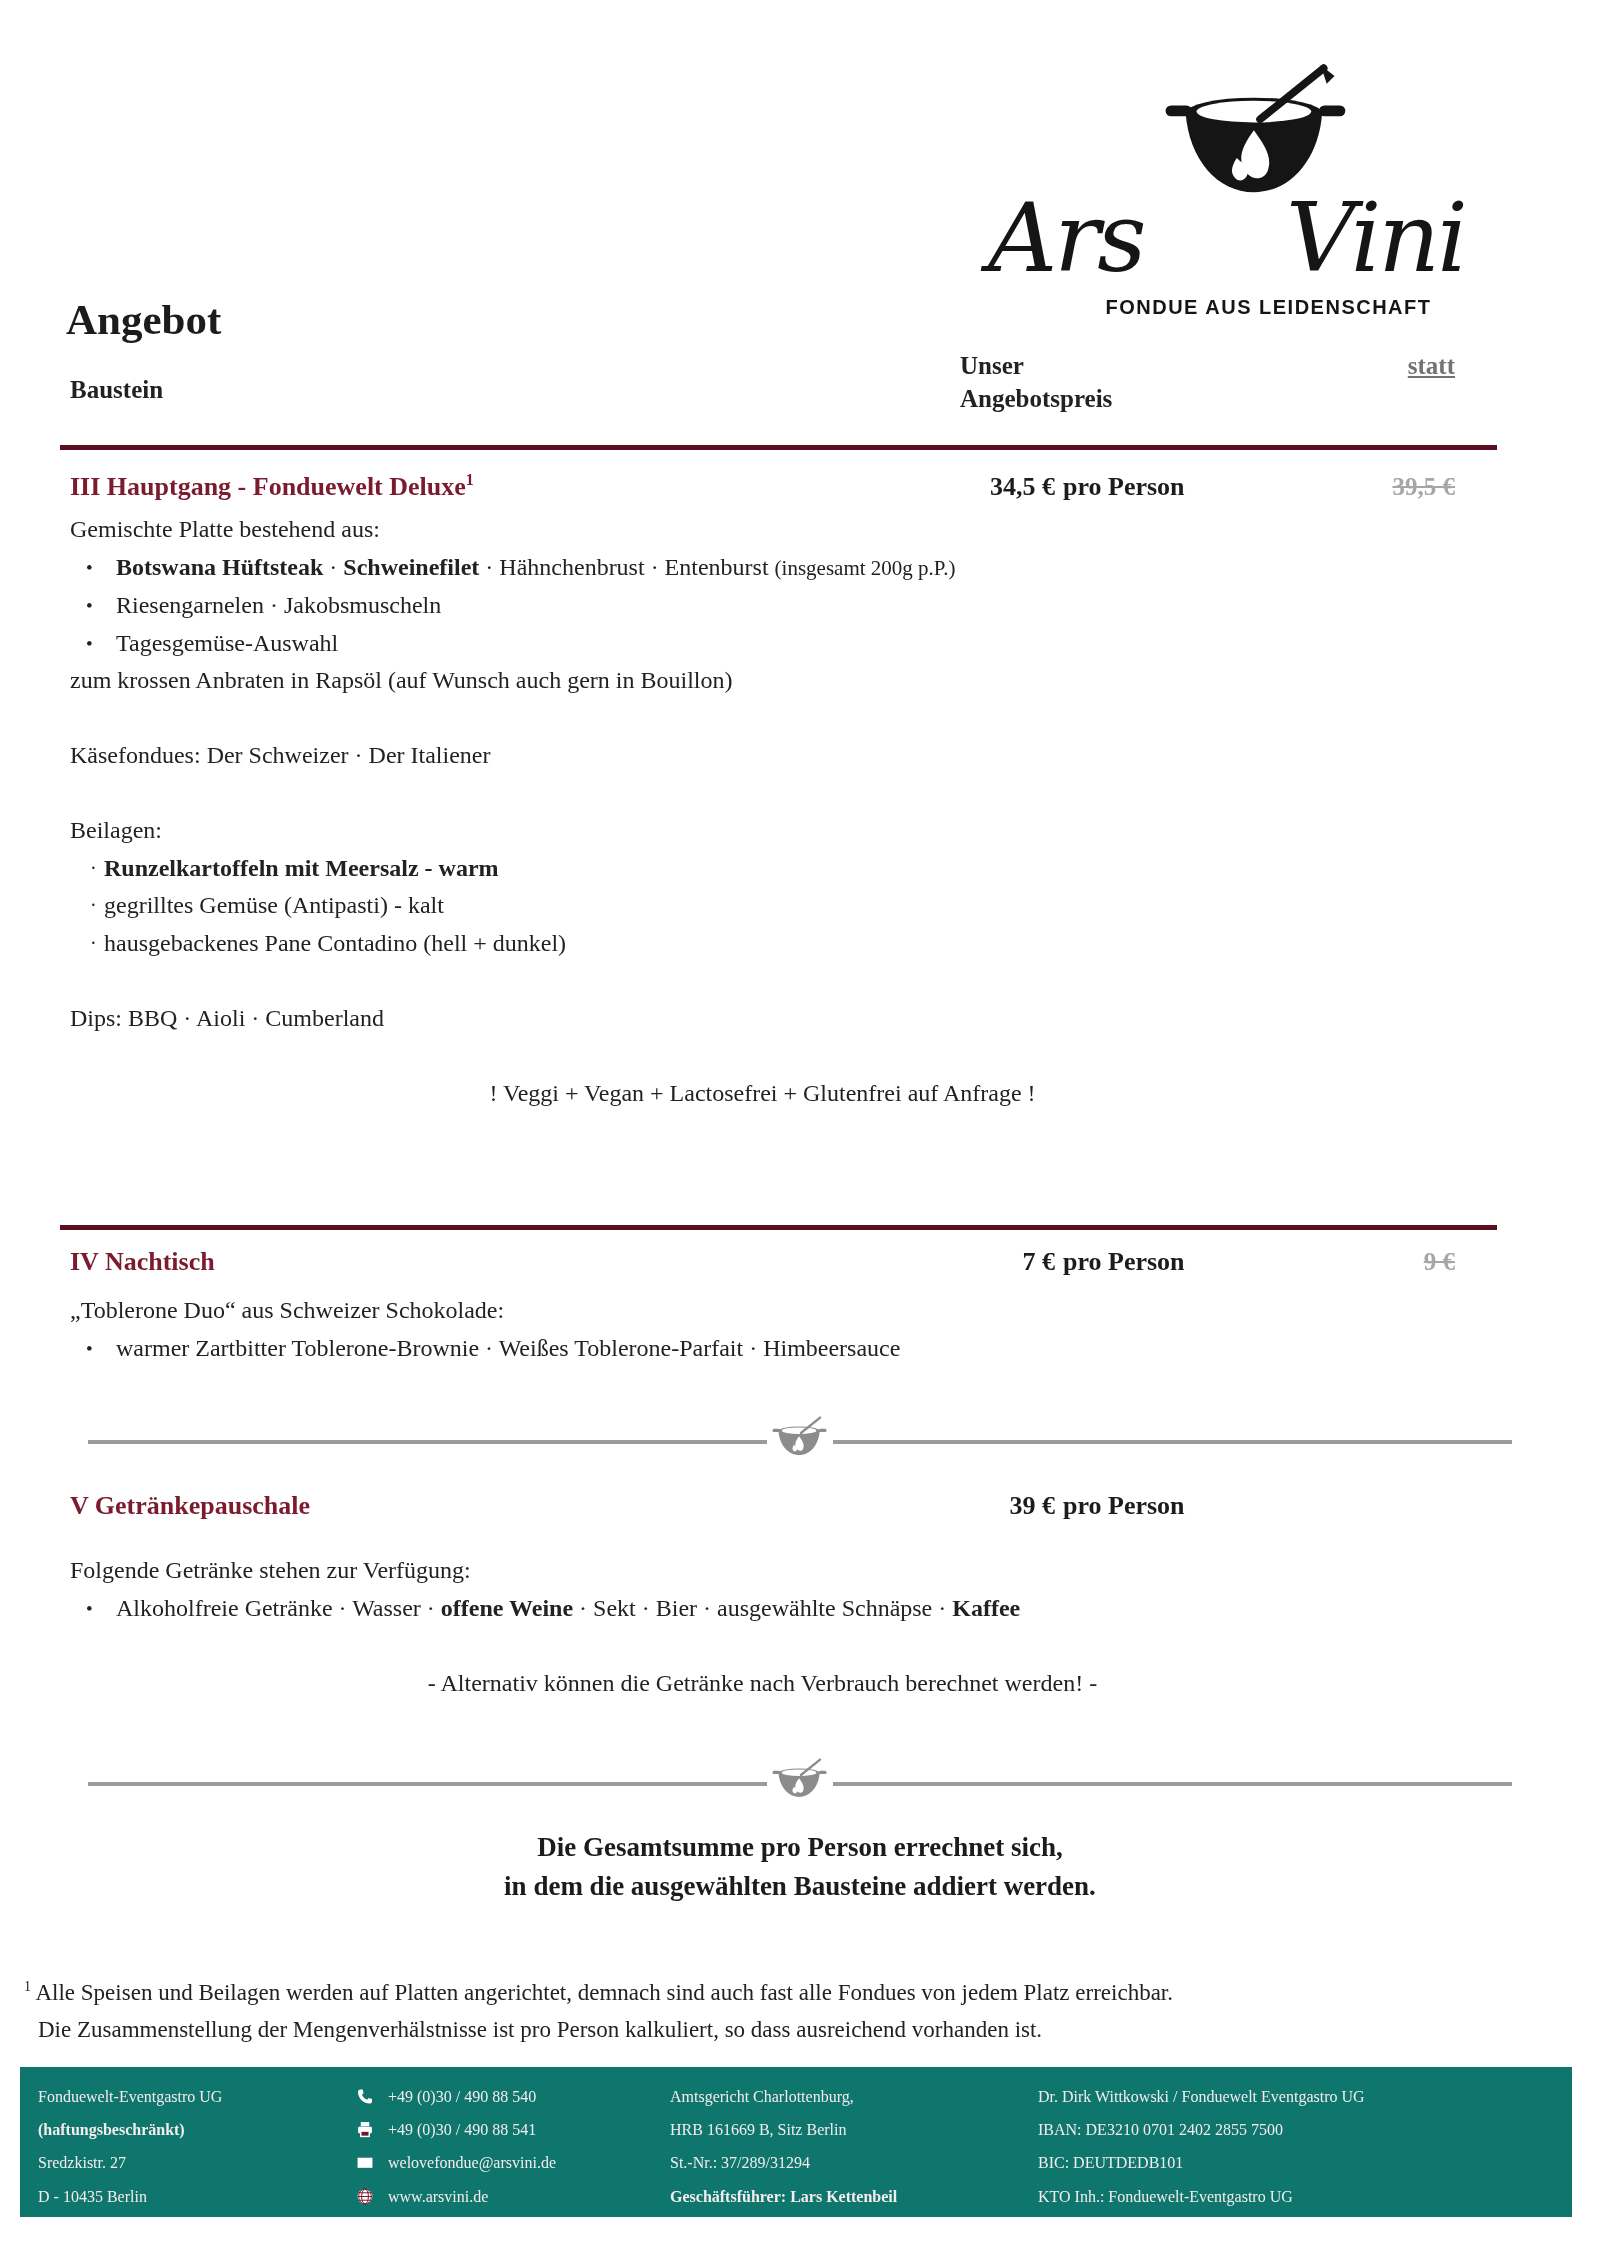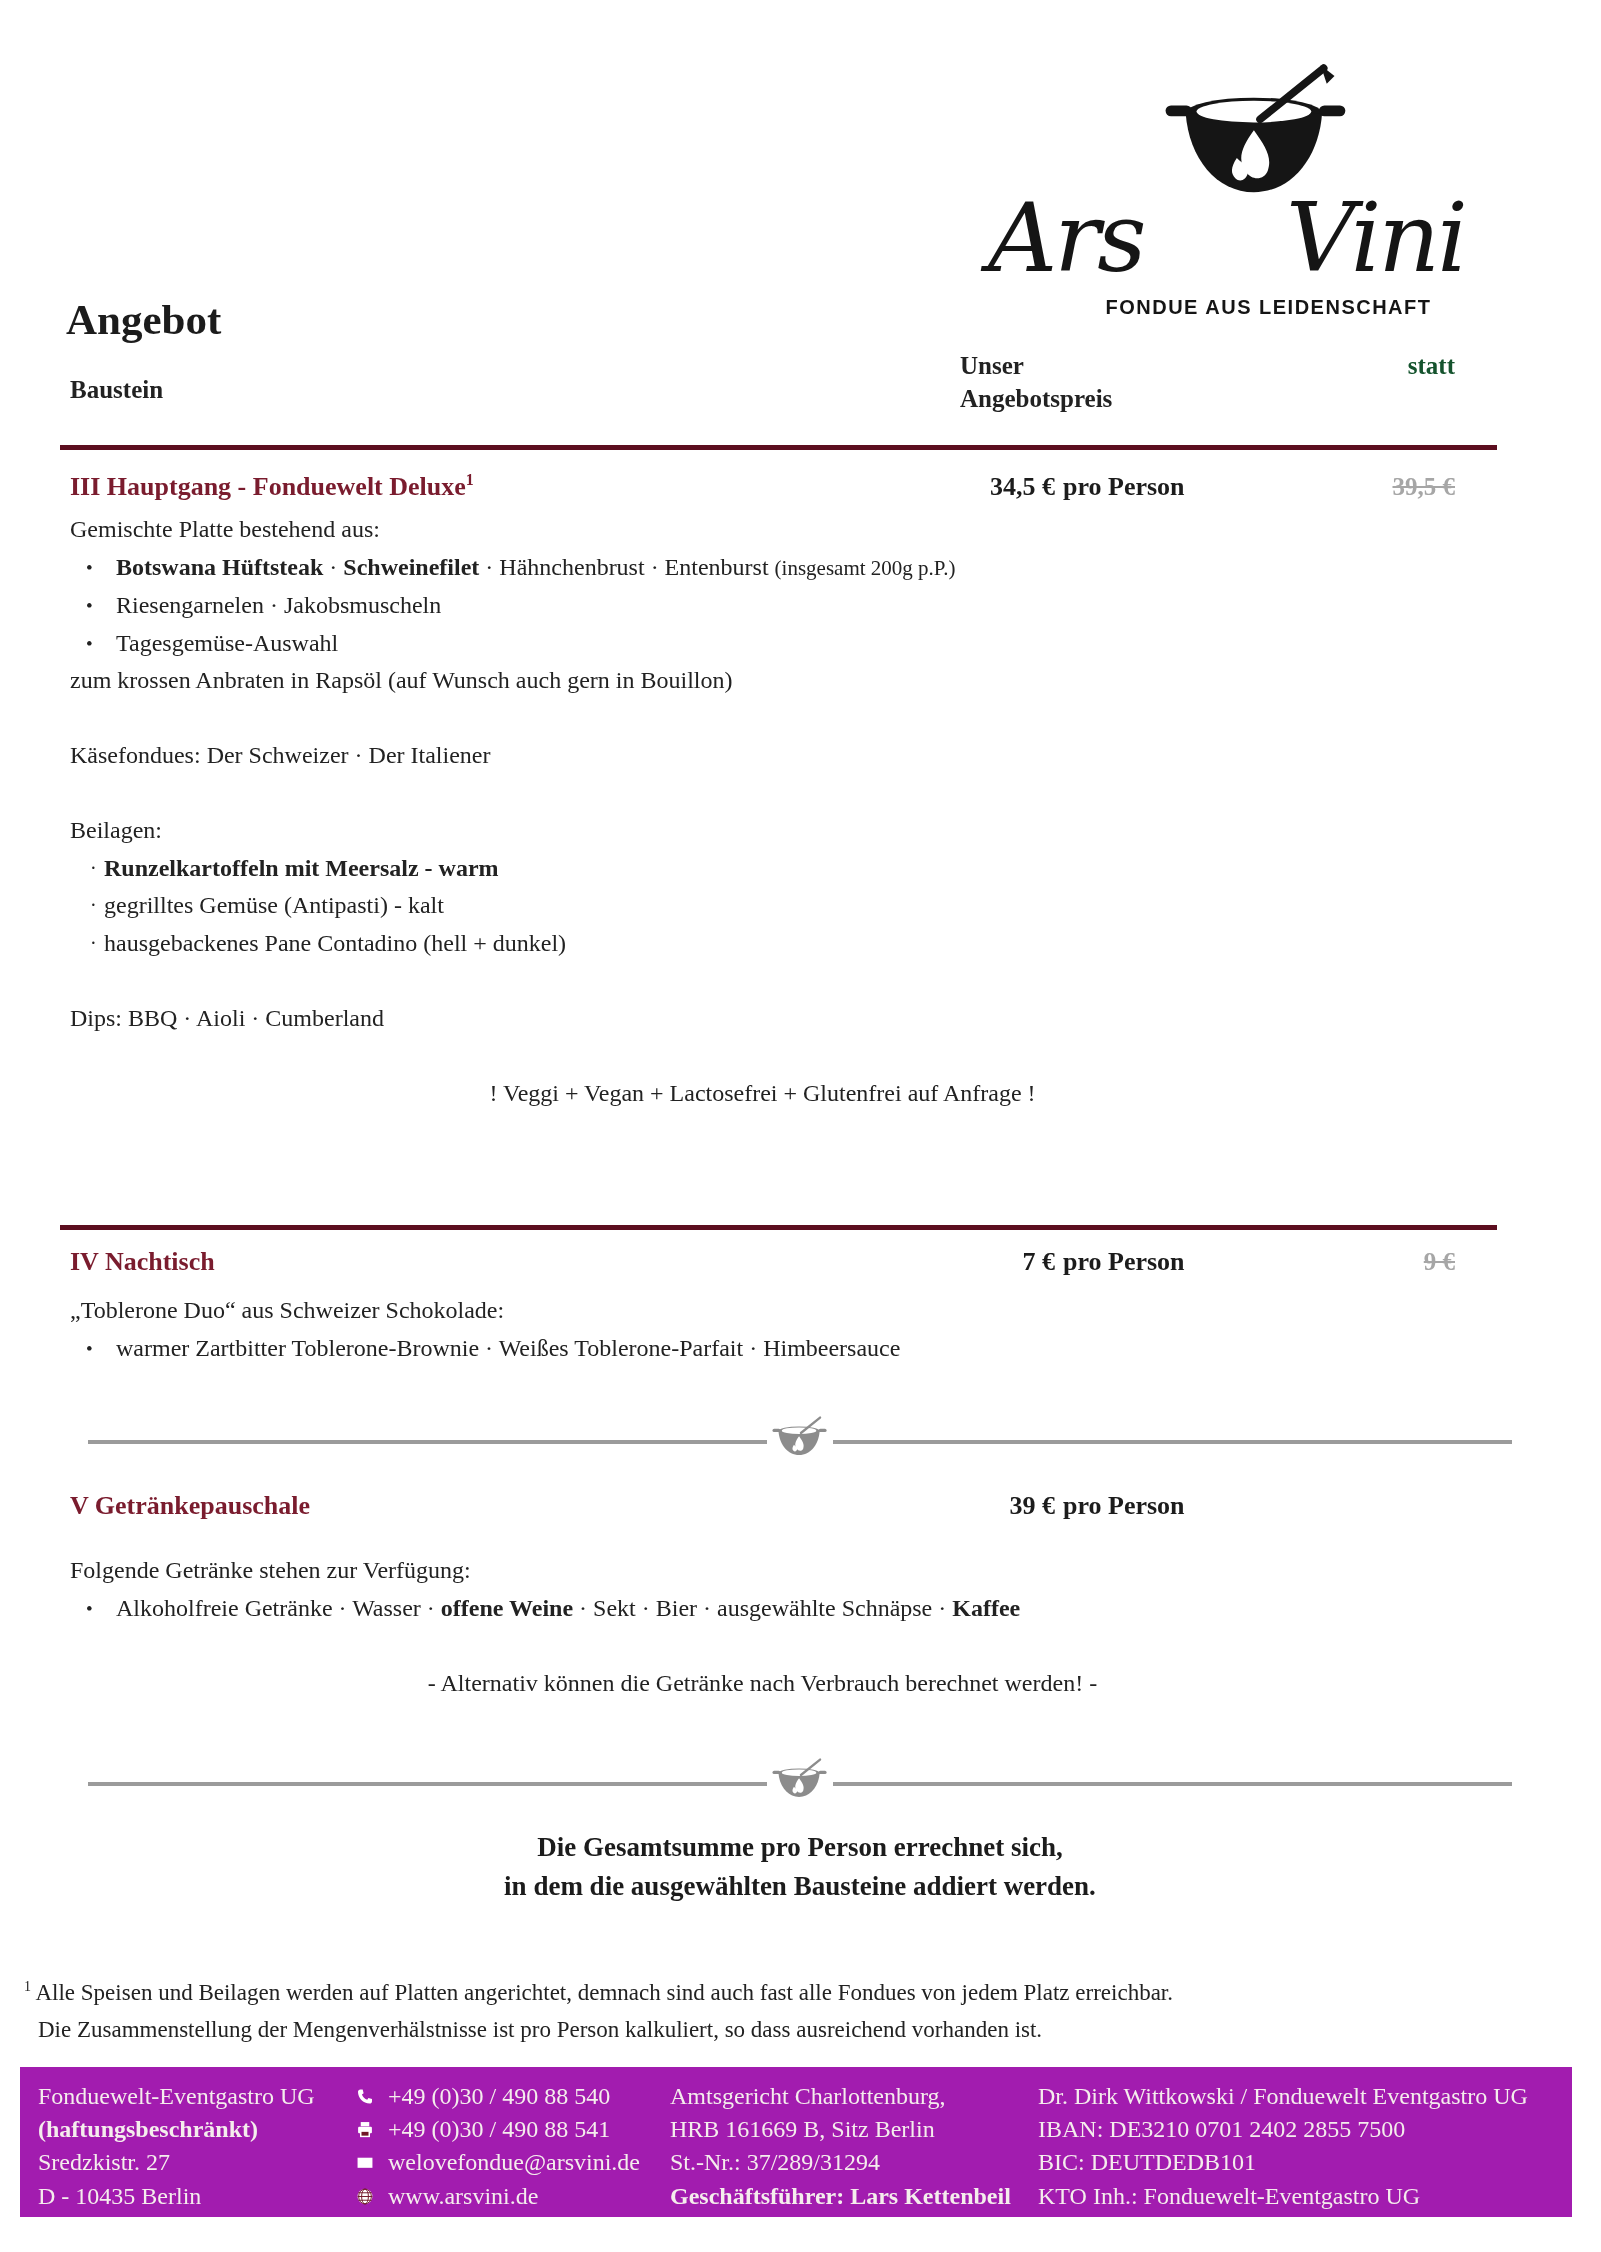--- a/index.html
+++ b/index.html
@@ -2,21 +2,21 @@
 <html><head>
 <meta charset="utf-8">
 <style>
   html,body{margin:0;padding:0;background:#e8e8e8;}
   .page{
     position:relative;width:1601px;height:2252px;background:#ffffff;
     font-family:"Liberation Serif",serif;color:#222;overflow:hidden;margin:0 auto;
   }
   .b{font-weight:bold;}
   .small{font-size:21px;}
-  .gray{color:#14532d;}
+  .gray{color:#737373;text-decoration:underline;}
   .strike{color:#a6a6a6;text-decoration:line-through;}
 
   
   .logo{position:absolute;top:62px;right:50px;width:565px;height:258px;color:#151515;}
   .logo .pot{position:absolute;left:178px;top:0;width:186px;height:150px;color:#151515;}
   .logo .script{position:absolute;top:128px;font-style:italic;font-family:"DejaVu Serif",serif;
     font-size:96px;line-height:1;letter-spacing:-3px;}
   .logo .script.w1{left:2px;}
   .logo .script.w2{left:300px;}
   .logo .tagline{position:absolute;top:234px;left:0;width:100%;text-align:center;
@@ -57,22 +57,22 @@
   .divider .dpot svg{width:56px;height:60px;}
 
   
   .summary{position:absolute;left:60px;top:1828px;width:1480px;text-align:center;
     font-size:27px;font-weight:bold;line-height:39px;color:#1c1c1c;}
   .footnote{position:absolute;left:24px;top:1968px;width:1540px;font-size:23px;line-height:37px;color:#222;}
   .footnote sup{font-size:14px;}
   .footnote .fn2{padding-left:14px;}
 
   
-  .footer{position:absolute;left:20px;top:2067px;width:1552px;height:150px;background:#a21caf;
-    color:#f5eded;font-size:24px;line-height:33.2px;}
+  .footer{position:absolute;left:20px;top:2067px;width:1552px;height:150px;background:#0f766e;
+    color:#f5eded;font-size:16px;line-height:33.2px;}
   .fcol{position:absolute;top:13px;}
   .fcol.c1{left:18px;}
   .fcol.c2{left:336px;}
   .fcol.c3{left:650px;}
   .fcol.c4{left:1018px;}
   .fcol div{margin:0;}
   .icon-row{display:flex;align-items:center;height:33.2px;}
   .icon-row .ic{width:22px;height:18px;margin-right:10px;display:inline-flex;align-items:center;}
   .icon-row .ic svg{width:18px;height:17px;}
 </style>

